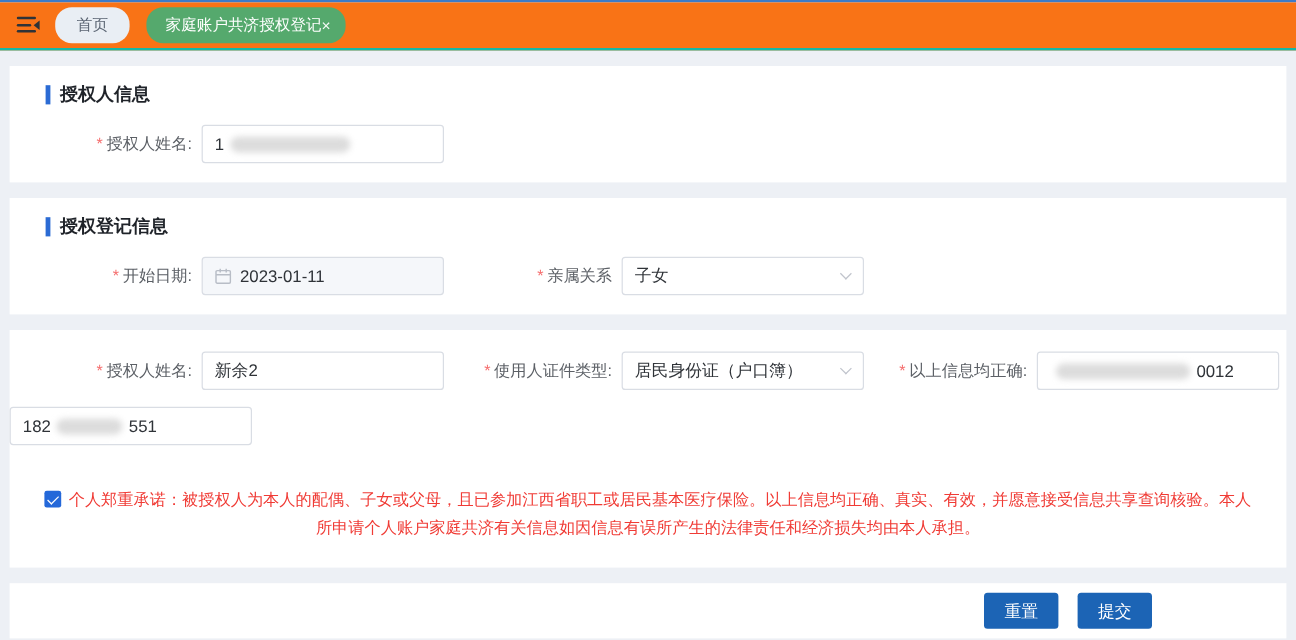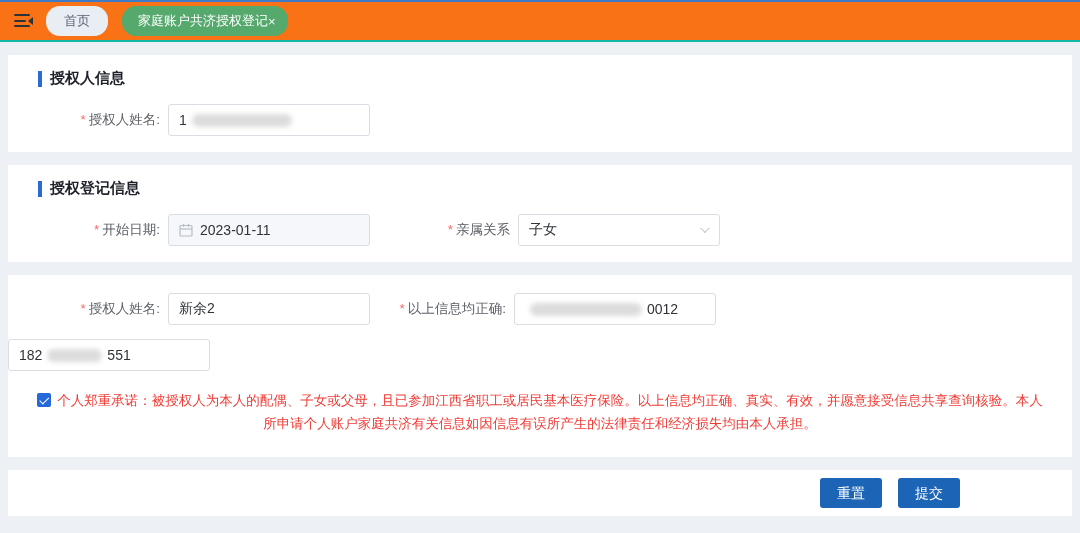--- a/index.html
+++ b/index.html
@@ -49,21 +49,21 @@
   .chev { position:absolute; right:12px; top:11px; width:7px; height:7px;
           border-right:1.4px solid #c0c4cc; border-bottom:1.4px solid #c0c4cc;
           transform:rotate(45deg) translateY(-2px); }
 
   .cal { margin-right:7px; flex:0 0 auto; display:inline-flex; }
 
   .redact { display:inline-block; height:13px; background:#dcdcdc; border-radius:7px;
             filter:blur(2.5px); vertical-align:middle; margin:0 5px; }
   .r-100 { width:100px; } .r-115 { width:112px; } .r-55 { width:55px; }
 
-  .agreement { margin:18px 26px 6px 26px; text-align:center; font-size:13.5px; line-height:23px; color:#f03b35; }
+  .agreement { margin:34px 26px 6px 26px; text-align:center; font-size:13.5px; line-height:23px; color:#f03b35; }
   .agreement .chk { display:inline-block; width:14px; height:14px; background:#2468d9; border-radius:2px;
                     position:relative; vertical-align:-2px; margin-right:6px; cursor:pointer; }
   .agreement .chk::after { content:""; position:absolute; left:4.5px; top:1.5px; width:3.5px; height:7.5px;
                     border-right:1.6px solid #fff; border-bottom:1.6px solid #fff; transform:rotate(45deg); }
 
   .footer { background:#ffffff; margin:13px 8px 0 8px; height:46px;
             display:flex; align-items:center; justify-content:flex-end; padding-right:112px; gap:16px; }
   .btn { background:#1c64b5; color:#ffffff; font-size:14px; border:none; border-radius:3px;
          padding:8px 17px; cursor:pointer; line-height:1; }
 </style>
@@ -145,20 +145,29 @@
 <section class="card">
   <div class="form-row">
     <div class="fgroup w1">
       <div class="flabel">
         <span class="req">*</span><span>授权人姓名:</span>
       </div>
       <div class="input">
         <span>新余2</span>
       </div>
     </div>
+    <div class="fgroup w2">
+      <div class="flabel">
+        <span class="req">*</span><span>使用人证件类型:</span>
+      </div>
+      <div class="input select">
+        <span>居民身份证（户口簿）</span>
+        <i class="chev"></i>
+      </div>
+    </div>
     <div class="fgroup w3">
       <div class="flabel">
         <span class="req">*</span><span>以上信息均正确:</span>
       </div>
       <div class="input">
         <span class="redact r-115"></span>
         <span>0012</span>
       </div>
     </div>
   </div>

